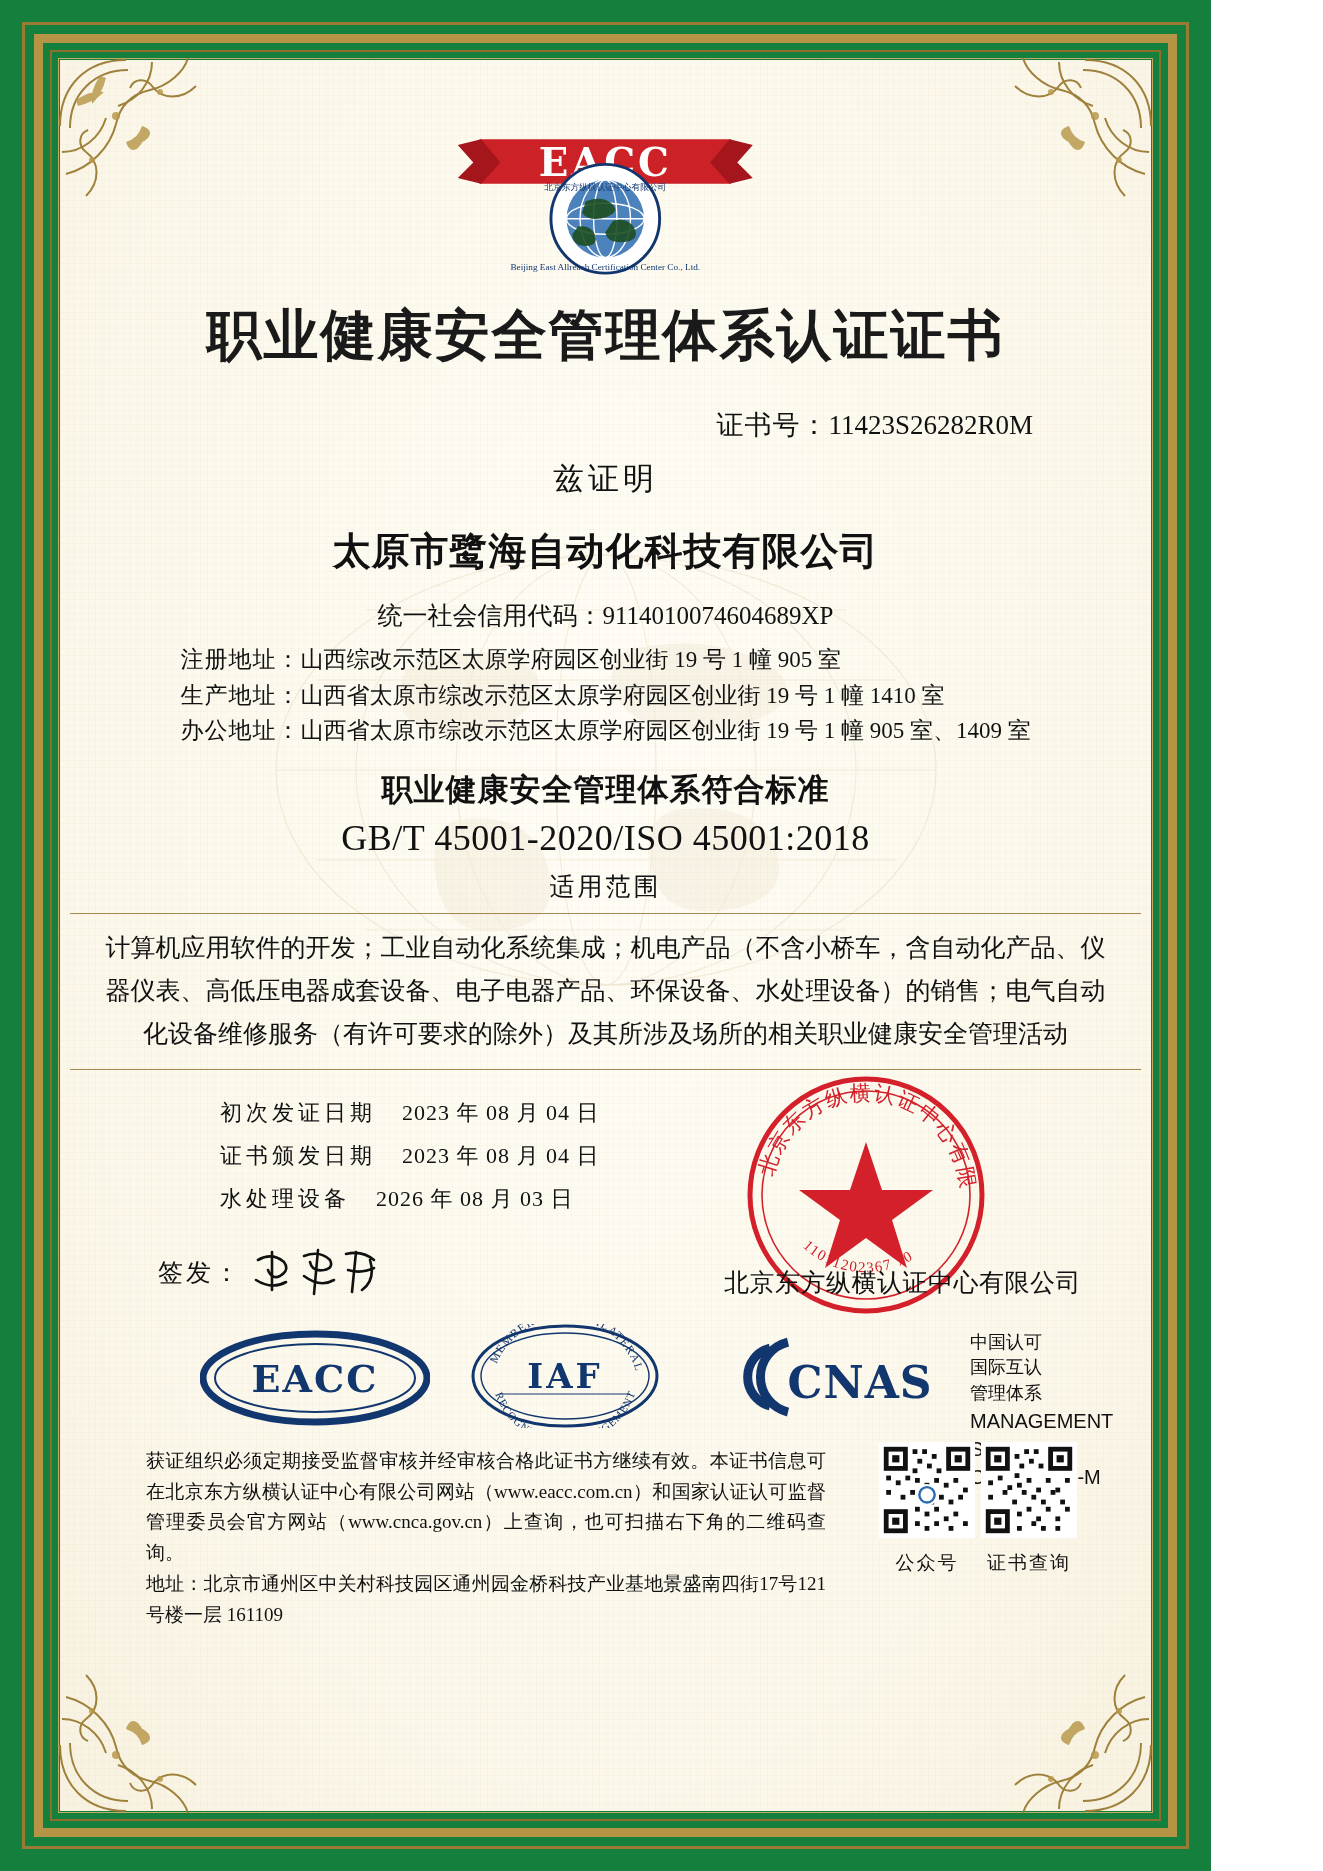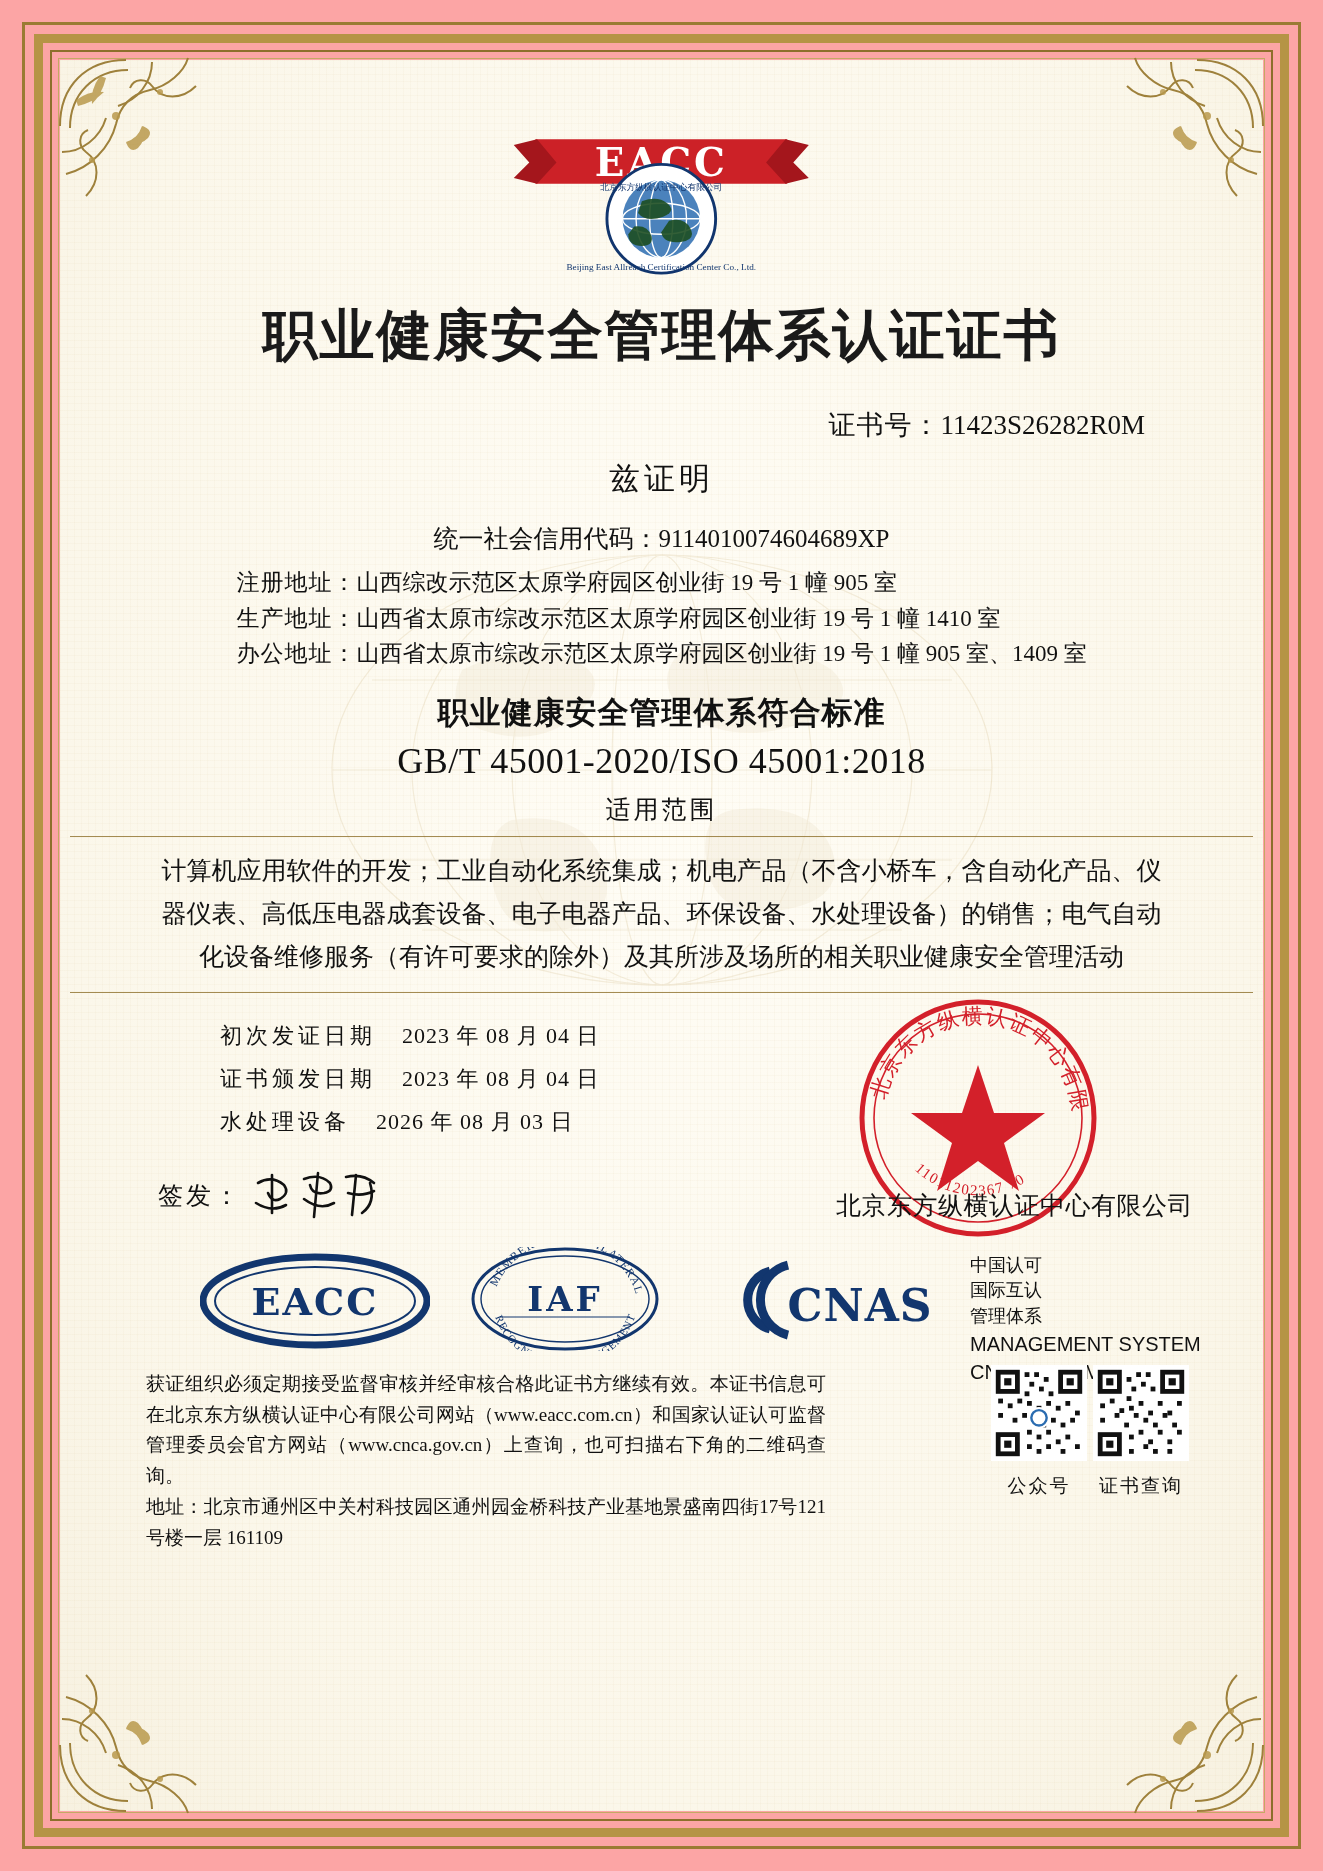--- a/index.html
+++ b/index.html
@@ -6,22 +6,22 @@
   body {
     width:1323px; height:1871px;
     background:#ffffff;
     font-family:"Liberation Serif", serif;
     overflow:hidden;
   }
 
   
   .page {
     position:relative;
-    width:1323px; height:1871px;
-    background:#fca5a5;
+    width:1211px; height:1871px;
+    background:#15803d;
     box-sizing:border-box;
   }
 
   
   .border-outer {
     position:absolute; left:22px; top:22px; right:22px; bottom:22px;
     border:3px solid #9a7b33;
     box-sizing:border-box;
   }
   .border-mid {
@@ -382,20 +382,21 @@
     </svg>
 
     <div class="doc-title">职业健康安全管理体系认证证书</div>
 
     <div class="cert-no">
       <span class="label">证书号：</span><span class="value">11423S26282R0M</span>
     </div>
 
     <div class="hereby">兹证明</div>
 
+    <div class="company">太原市鹭海自动化科技有限公司</div>
 
     <div class="credit">
       <span>统一社会信用代码：</span><span>9114010074604689XP</span>
     </div>
 
     <div class="addr-block">
       <div class="addr-row">
         <span class="k">注册地址：</span><span class="v">山西综改示范区太原学府园区创业街 19 号 1 幢 905 室</span>
       </div>
       <div class="addr-row">

